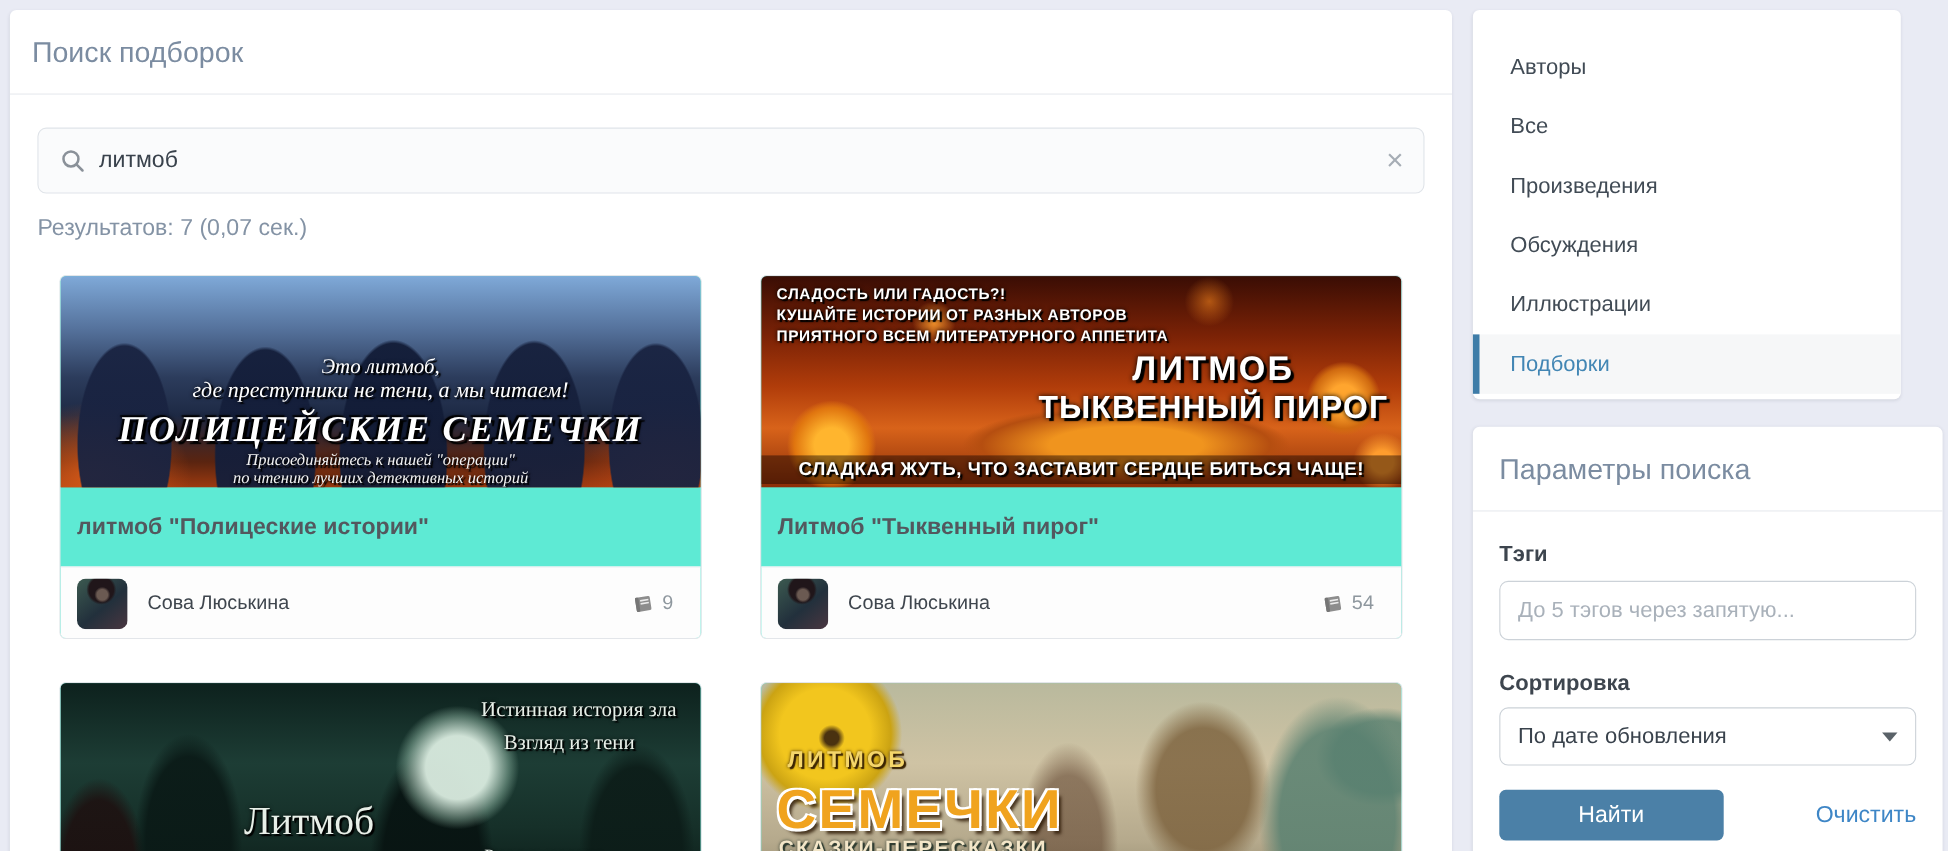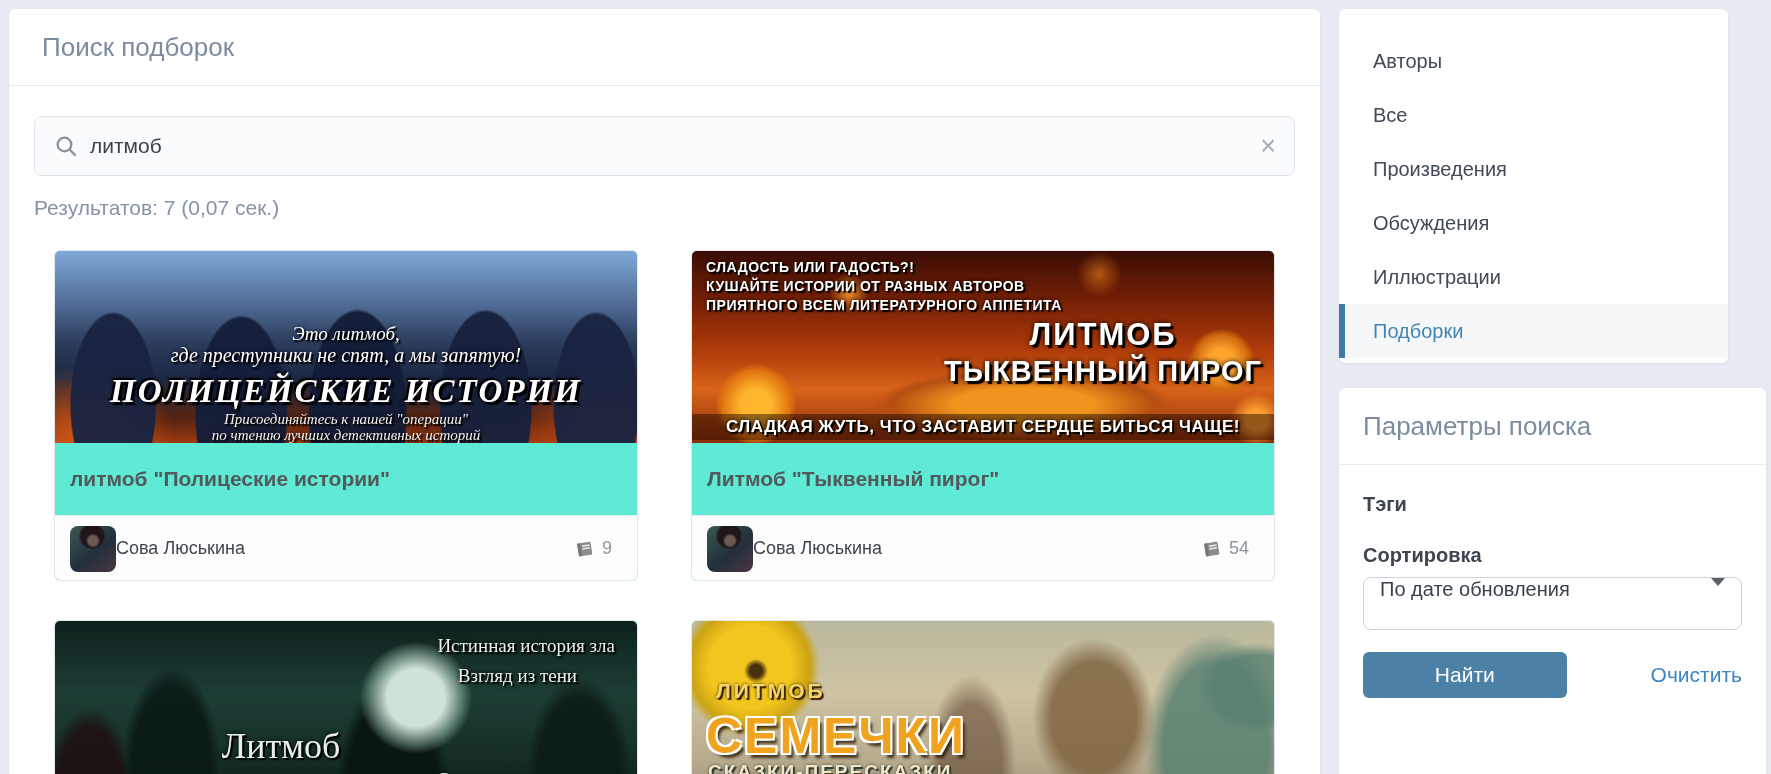--- a/index.html
+++ b/index.html
@@ -10,21 +10,21 @@
     position:relative;
     color:#3f464e;
   }
   .panel {
     background:#fff; border-radius:6px;
     box-shadow:0 1px 3px rgba(40,50,70,.10);
     position:absolute;
   }
   
   .main-panel { left:9px; top:9px; width:1311px; height:1000px; }
-  .panel-header { padding:18px 33px; }
+  .panel-header { padding:18px 20px; }
   .page-title { font-size:26px; font-weight:400; color:#7b8ca1; line-height:40px; }
   .hdivider { height:1px; background:#e7eaee; width:100%; }
 
   .searchbox {
     margin:30px 25px 0 25px; height:60px;
     background:#fafbfc; border:1px solid #e0e4e9; border-radius:8px;
     display:flex; align-items:center; padding:0 20px; position:relative;
   }
   .searchbox .query { font-size:21px; color:#39424c; margin-left:12px; flex:1;
     background:transparent; border:none; outline:none; font-family:"Liberation Sans",sans-serif; }
@@ -41,21 +41,21 @@
   .cover div { position:absolute; white-space:nowrap; }
   .card-title { height:72px; display:flex; align-items:center; padding:0 15px;
     font-size:21px; font-weight:bold; color:#53585e; cursor:pointer; }
   .card-footer { height:66px; border-top:1px solid #eef0f3; display:flex; align-items:center; padding:0 15px; background:#fdfdfd; }
   .avatar { width:46px; height:46px; border-radius:8px; flex:0 0 auto;
     background:
       radial-gradient(circle 12px at 50% 32%, #6b5a52 0 40%, transparent 60%),
       radial-gradient(circle 16px at 48% 22%, #20161a 0 70%, transparent 85%),
       linear-gradient(140deg,#3c5a50 0%, #22303c 55%, #4a3640 100%);
   }
-  .author-name { font-size:18px; color:#3f464e; cursor:pointer;text-align:center; }
+  .author-name { margin-left:18px; font-size:18px; color:#3f464e; cursor:pointer;text-align:center; }
   .count-badge { margin-left:auto; display:flex; align-items:center; gap:7px; padding-right:10px; color:#8e979e; font-size:18px; }
 
   
   .cover1 {
     background:
       radial-gradient(ellipse 70px 150px at 10% 80%, rgba(25,35,65,.95) 60%, transparent 62%),
       radial-gradient(ellipse 75px 160px at 32% 85%, rgba(20,30,58,.95) 60%, transparent 62%),
       radial-gradient(ellipse 80px 170px at 52% 85%, rgba(18,28,55,.95) 60%, transparent 62%),
       radial-gradient(ellipse 75px 160px at 74% 82%, rgba(22,32,60,.95) 60%, transparent 62%),
       radial-gradient(ellipse 70px 150px at 93% 80%, rgba(25,35,65,.95) 60%, transparent 62%),
@@ -139,21 +139,21 @@
 
   .params-panel { left:1339px; top:388px; width:427px; height:420px; padding:20px 24px; }
   .params-title { font-size:26px; color:#7b8ca1; line-height:36px; }
   .params-panel .hdivider { margin:20px -24px 0 -24px; width:auto; }
   .field-label { margin-top:28px; font-size:20px; font-weight:bold; color:#3d454e; }
   .tags-input { margin-top:12px; width:379px; height:54px; border:1px solid #ccd2d8; border-radius:8px;
     padding:0 16px; font-size:20px; color:#39424c; background:#fff; outline:none;
     font-family:"Liberation Sans",sans-serif; }
   .tags-input::placeholder { color:#a9b1ba; }
   .selectbox { margin-top:10px; width:379px; height:53px; border:1px solid #ccd2d8; border-radius:8px;
-    display:flex; padding:0 16px; font-size:20px; color:#39424c;
+    display:flex; align-items:center; padding:0 16px; font-size:20px; color:#39424c;
     cursor:pointer; background:#fff; }
   .selectbox .caret { margin-left:auto; width:0; height:0;
     border-left:7px solid transparent; border-right:7px solid transparent; border-top:8px solid #5a6268; }
   .btn-row { margin-top:22px; display:flex; align-items:center; }
   .find-btn { width:209px; height:46px; background:#4b80a7; color:#fff; border:none; border-radius:6px;
     font-size:21px; cursor:pointer; font-family:"Liberation Sans",sans-serif; }
   .reset-link { margin-left:84px; font-size:21px; color:#3e86c6; text-decoration:none; cursor:pointer; }
 </style>
 </head>
 <body>
@@ -175,22 +175,22 @@
     <span class="clear-x">×</span>
   </div>
 
   <div class="results">Результатов: 7 (0,07 сек.)</div>
 
   <div class="cards">
 
     <div class="card">
       <div class="cover cover1">
         <div class="tagline c1-l1">Это литмоб,</div>
-        <div class="tagline c1-l2">где преступники не спят, а мы запятую!</div>
-        <div class="c1-big">ПОЛИЦЕЙСКИЕ ИСТОРИИ</div>
+        <div class="tagline c1-l2">где преступники не тени, а мы читаем!</div>
+        <div class="c1-big">ПОЛИЦЕЙСКИЕ СЕМЕЧКИ</div>
         <div class="c1-sub c1-s1">Присоединяйтесь к нашей "операции"</div>
         <div class="c1-sub c1-s2">по чтению лучших детективных историй</div>
       </div>
       <div class="card-title">литмоб "Полицеские истории"</div>
       <div class="card-footer">
         <div class="avatar"></div>
         <div class="author-name">Сова Люськина</div>
         <div class="count-badge">
           <span style="display:flex;">
             <svg width="20" height="18" viewBox="0 0 20 18">
@@ -263,20 +263,21 @@
   <div class="nav-item">Обсуждения</div>
   <div class="nav-item">Иллюстрации</div>
   <div class="nav-item active">Подборки</div>
 </div>
 
 <div class="panel params-panel">
   <div class="params-title">Параметры поиска</div>
   <div class="hdivider"></div>
 
   <div class="field-label">Тэги</div>
+  <input class="tags-input" placeholder="До 5 тэгов через запятую..." style="">
 
   <div class="field-label">Сортировка</div>
   <div class="selectbox">
     <span>По дате обновления</span>
     <span class="caret"></span>
   </div>
 
   <div class="btn-row">
     <button class="find-btn">Найти</button>
     <a class="reset-link">Очистить</a>

